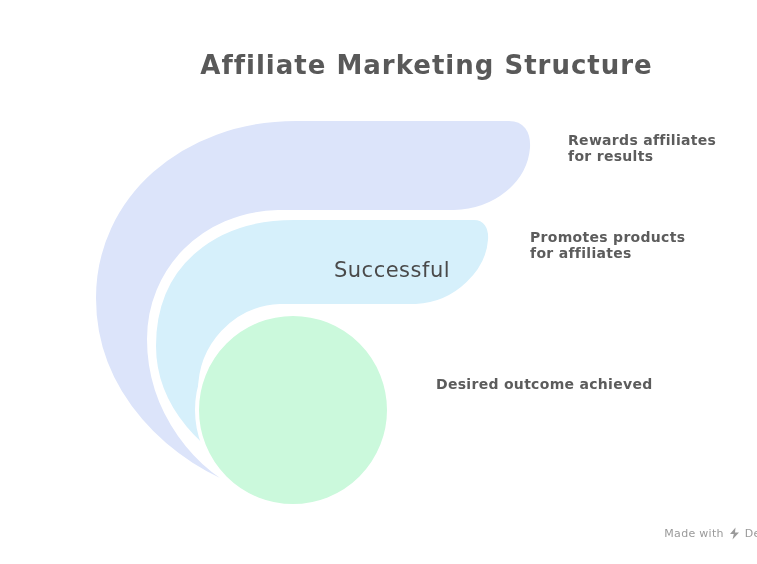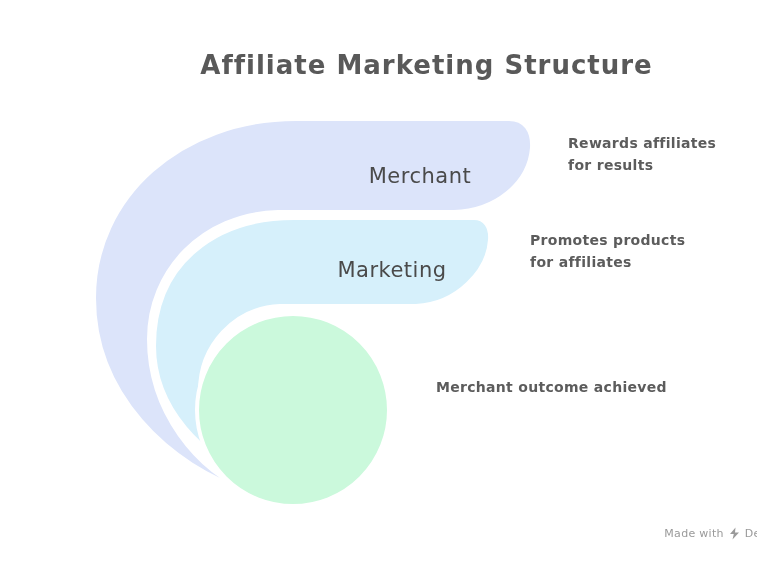--- a/index.html
+++ b/index.html
@@ -21,21 +21,21 @@
   }
   .shape-label{
     position:absolute;color:var(--label);font-size:21px;line-height:27px;
     text-align:center;letter-spacing:0.5px;
   }
   .label-merchant{left:292px;top:163px;width:160px;}
   .label-affiliate{left:264px;top:257px;width:160px;}
   .label-conversion{left:155px;top:384px;width:180px;}
   .annotation{
     position:absolute;color:var(--annotation);font-size:14px;font-weight:bold;
-    line-height:22px;letter-spacing:0.3px;
+    line-height:16px;letter-spacing:0.3px;
   }
   .annotation-merchant{left:520px;top:132px;width:168px;}
   .annotation-affiliate{left:482px;top:229px;width:178px;}
   .annotation-conversion{left:388px;top:376px;width:260px;}
   .watermark{
     position:absolute;top:527px;right:16px;display:flex;
     gap:4px;color:var(--watermark);font-size:11px;letter-spacing:0.3px;
   }
   .watermark .bolt{display:inline-block;width:13px;height:13px;}
 </style>
@@ -64,26 +64,25 @@
              C 440 270, 410 304, 368 306
              L 232 306
              C 186 308, 152 346, 152 391
              C 152 433, 181 468, 216 481 Z" fill="#d6f0fb"></path>
 
     <circle stroke="#ffffff" stroke-width="4" cx="245" cy="410" r="96" fill="#cbf9dc"></circle>
   </svg>
 
   <div class="title">Affiliate Marketing Structure</div>
 
-  <div class="shape-label label-merchant">Merchant</div>
-  <div class="shape-label label-affiliate">Marketing</div>
+  <div class="shape-label label-affiliate">Successful</div>
 
   <div class="annotation annotation-merchant">Rewards affiliates for results</div>
   <div class="annotation annotation-affiliate">Promotes products for affiliates</div>
-  <div class="annotation annotation-conversion">Merchant outcome achieved</div>
+  <div class="annotation annotation-conversion">Desired outcome achieved</div>
 
   <div class="watermark">
     <span>Made with</span>
     <span class="bolt">
       <svg width="13" height="13" viewBox="0 0 13 13">
         <polygon points="7.5,0.5 2,7 5.8,7 4.5,12.5 11,5.5 7,5.5" fill="#9a9a9a"></polygon>
       </svg>
     </span>
     <span>Desired</span>
   </div>

